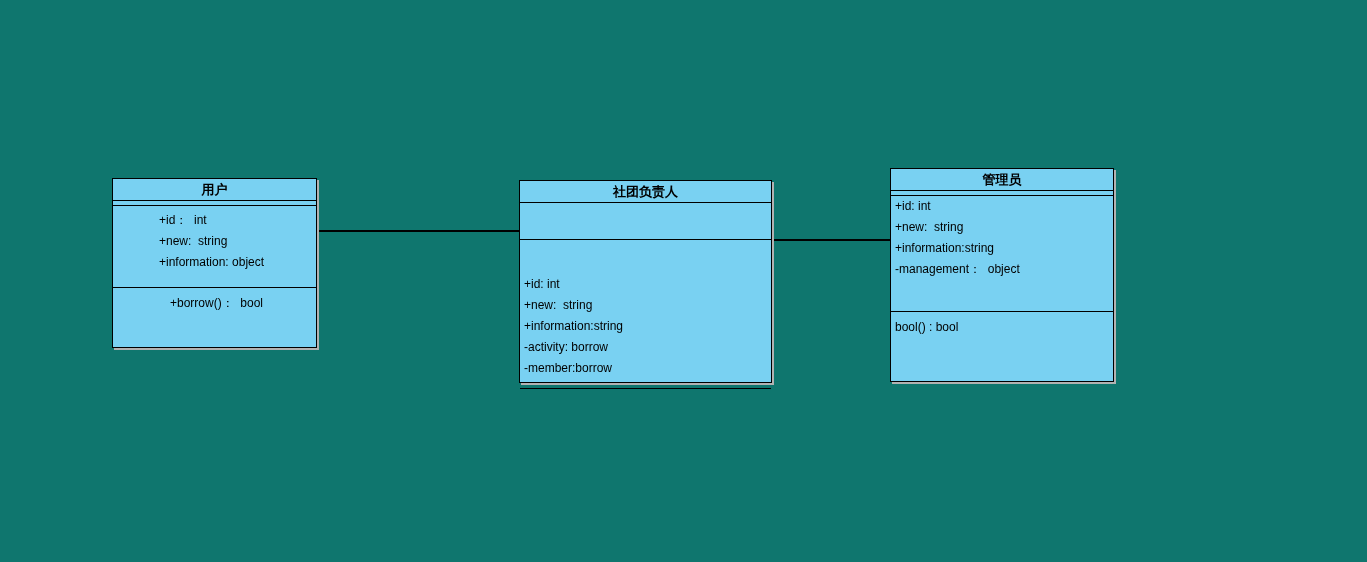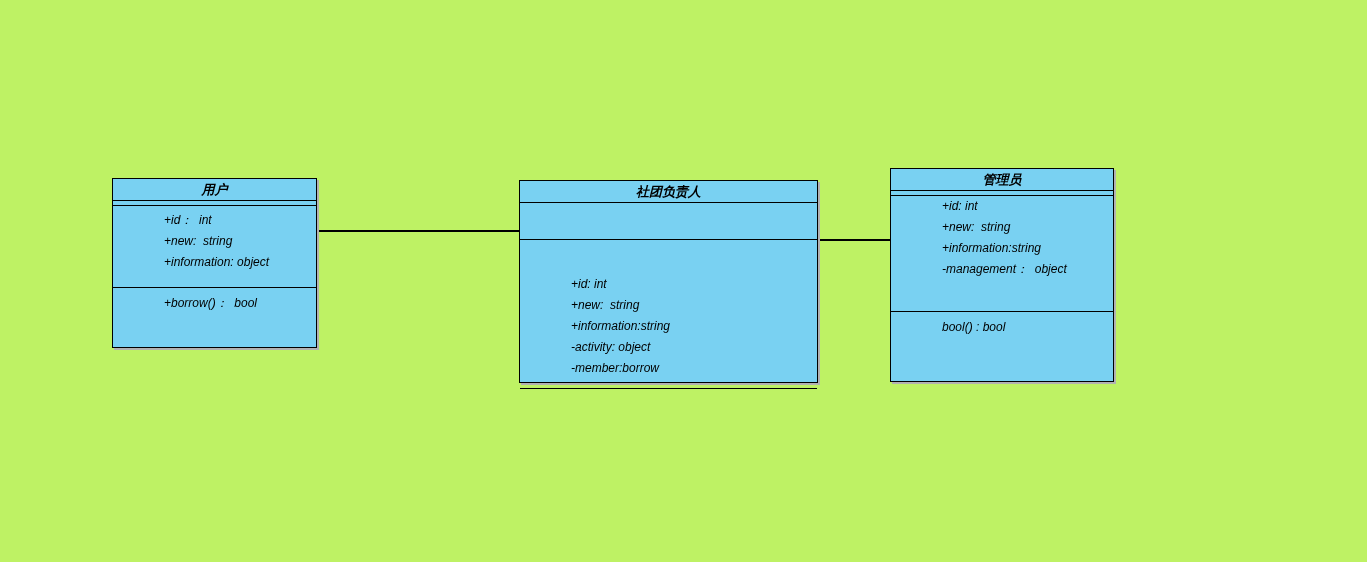--- a/index.html
+++ b/index.html
@@ -1,43 +1,43 @@
 <!DOCTYPE html>
 <html><head>
 <meta charset="utf-8">
 <style>
   html,body { margin:0; padding:0; background:#ffffff; }
   .canvas {
-    position:relative; width:1367px; height:562px; background:#bef264;
-    font-family:"Liberation Sans", sans-serif; overflow:hidden;font-style:italic;
+    position:relative; width:1367px; height:562px; background:#0f766e;
+    font-family:"Liberation Sans", sans-serif; overflow:hidden;
   }
   .uml-class {
     position:absolute; background:#79d1f2; border:1.5px solid #000000;
     box-shadow:2px 2px 0 0 #b2b2b2; box-sizing:border-box;
     display:flex; flex-direction:column;
   }
   .uml-title {
     flex:0 0 auto; height:21px; line-height:21px; text-align:center;
     font-weight:bold; font-size:13px; color:#000;
     font-family:"DejaVu Serif", serif;
     border-bottom:1px solid #000000;
   }
   .uml-strip { flex:0 0 auto; height:4px; border-bottom:1px solid #000000; }
   .uml-attrs { flex:0 0 auto; border-bottom:1px solid #000000; box-sizing:border-box; overflow:hidden; }
   .uml-methods { flex:1 1 auto; overflow:hidden; }
   .uml-row {
     font-size:12px; line-height:21px; padding-left:4px; color:#000;
-    white-space:pre; font-family:"Liberation Sans", sans-serif;margin-left:47px;
+    white-space:pre; font-family:"Liberation Sans", sans-serif;
   }
   
   .c1 { left:112px; top:178px; width:205px; height:170px; }
-  .c1 .uml-attrs { height:82px; padding-top:4px; }
-  .c1 .uml-methods { padding-top:5px; }
+  .c1 .uml-attrs { height:82px; padding-top:4px;padding-left:42px; }
+  .c1 .uml-methods { padding-top:5px;text-align:center; }
   
-  .c2 { left:519px; top:180px; width:299px; height:203px;gap:32px; }
+  .c2 { left:519px; top:180px; width:253px; height:203px;gap:32px; }
   .c2 .uml-attrs { height:117px; padding-top:2px; }
   .c2 .uml-methods { padding-top:4px; }
   
   .c3 { left:890px; top:168px; width:224px; height:214px; }
   .c3 .uml-attrs { height:116px; padding-top:0px; }
   .c3 .uml-methods { padding-top:5px; }
   .connector { position:absolute; height:2px; background:#000000; }
   .conn-1 { left:316px; top:230px; width:204px; }
   .conn-2 { left:771px; top:239px; width:170px; }
 </style>
@@ -63,21 +63,21 @@
     </div>
   </div>
 
   <div class="uml-class c2">
     <div class="uml-title">社团负责人</div>
     <div class="uml-strip"></div>
     <div class="uml-attrs">
       <div class="uml-row">+id: int</div>
       <div class="uml-row">+new:  string</div>
       <div class="uml-row">+information:string</div>
-      <div class="uml-row">-activity: object</div>
+      <div class="uml-row">-activity: borrow</div>
       <div class="uml-row">-member:borrow</div>
     </div>
   </div>
 
   <div class="uml-class c3">
     <div class="uml-title">管理员</div>
     <div class="uml-strip"></div>
     <div class="uml-attrs">
       <div class="uml-row">+id: int</div>
       <div class="uml-row">+new:  string</div>

